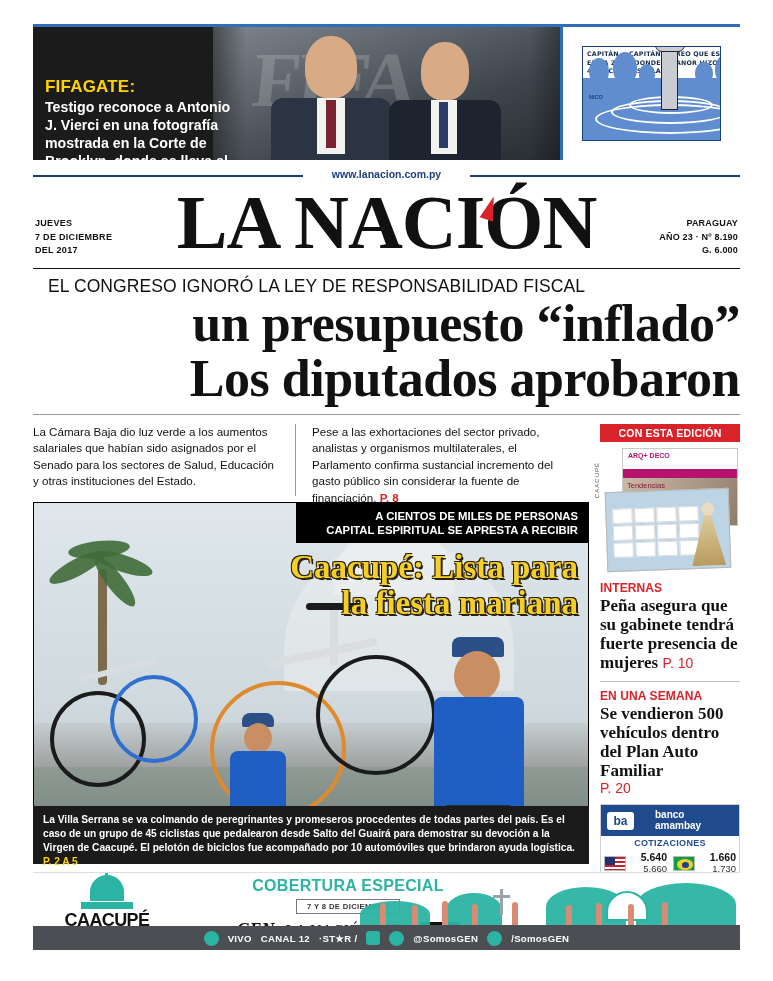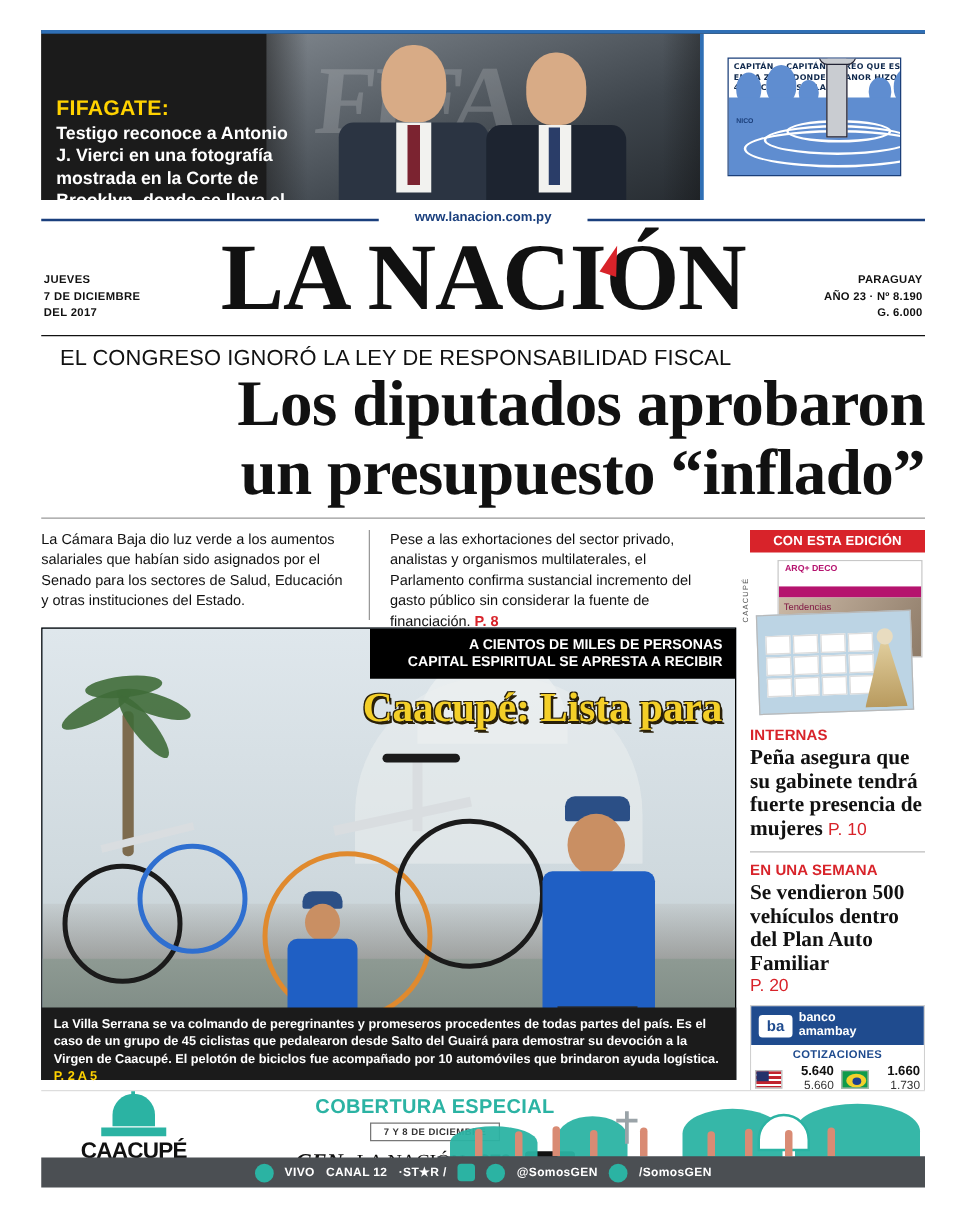--- a/index.html
+++ b/index.html
@@ -159,21 +159,21 @@
     border-radius:50%; background:#e8dcc0; }
 
   .sb-story { padding-top:7px; }
   .sb-kicker { color:#d8232a; font-size:12px; font-weight:bold; letter-spacing:.1px; }
   .sb-title { font-family:"Liberation Serif", serif; font-weight:bold; font-size:17px;
     line-height:1.12; color:#111; margin-top:1px; }
   .sb-divider { height:1px; background:#bdbdbd; margin:9px 0 0; }
   .sb-page { color:#d8232a; font-weight:normal; font-family:"Liberation Sans",sans-serif; font-size:14px; }
 
   .bank { margin-top:8px; border:1px solid #d0d0d0; }
-  .bank-top { background:#1f4b8e; padding:5px 6px; display:flex; align-items:center; gap:5px; }
+  .bank-top { background:#1f4b8e; padding:5px 6px; display:flex; align-items:center; gap:21px; }
   .ba-mark { width:27px; height:18px; background:#fff; border-radius:3px; color:#1f4b8e;
     font-size:12px; font-weight:bold; text-align:center; line-height:18px; }
   .ba-name { color:#fff; font-size:10px; font-weight:bold; line-height:1.05; }
   .cot-head { text-align:center; color:#1f4b8e; font-size:9px; font-weight:bold;
     padding:2px 0; background:#fff; letter-spacing:.3px; }
   .rates { display:grid; grid-template-columns:1fr 1fr; background:#fff; }
   .rate { display:flex; align-items:center; gap:3px; padding:2px 3px; }
   .flag { width:22px; height:15px; flex:0 0 22px; border:.5px solid #bbb; position:relative; overflow:hidden; }
   .f-us { background:repeating-linear-gradient(#c1222e 0 2px,#fff 2px 4px); }
   .f-us::before { content:""; position:absolute; left:0; top:0; width:10px; height:8px; background:#24326b; }
@@ -304,22 +304,22 @@
     <div class="editblk">
       <div>PARAGUAY</div>
       <div>AÑO 23 · Nº 8.190</div>
       <div>G. 6.000</div>
     </div>
   </div>
   <div class="rule" style="top:268px;"></div>
 
   <div class="kicker">EL CONGRESO IGNORÓ LA LEY DE RESPONSABILIDAD FISCAL</div>
   <div class="headline">
+    <div>un presupuesto “inflado”</div>
     <div>Los diputados aprobaron</div>
-    <div>un presupuesto “inflado”</div>
   </div>
   <div class="rule" style="top:414px; background:#999; height:1px;"></div>
 
   <div class="subcols">
     <div class="subcol sc1">La Cámara Baja dio luz verde a los aumentos salariales que habían sido asignados por el Senado para los sectores de Salud, Educación y otras instituciones del Estado.</div>
     <div class="subcol sc2">
       <span>Pese a las exhortaciones del sector privado, analistas y organismos multilaterales, el Parlamento confirma sustancial incremento del gasto público sin considerar la fuente de financiación.</span>
       <span class="red">P. 8</span>
     </div>
   </div>
@@ -367,20 +367,21 @@
       <div class="cy-body" style="left:2px; top:60px; width:90px; height:110px;"></div>
       <div class="cy-legs" style="left:14px; top:168px; width:64px; height:58px;"></div>
     </div>
 
     <div class="photo-kicker">
       <div>A CIENTOS DE MILES DE PERSONAS</div>
       <div>CAPITAL ESPIRITUAL SE APRESTA A RECIBIR</div>
     </div>
     <div class="photo-title">
       <div>Caacupé: Lista para</div>
+      <div>la fiesta mariana</div>
     </div>
   </div>
   <div class="photo-credit" style="position:absolute; left:594px; top:498px;">CAACUPÉ</div>
 
   <div class="photo-caption">
     <span>La Villa Serrana se va colmando de peregrinantes y promeseros procedentes de todas partes del país. Es el caso de un grupo de 45 ciclistas que pedalearon desde Salto del Guairá para demostrar su devoción a la Virgen de Caacupé. El pelotón de biciclos fue acompañado por 10 automóviles que brindaron ayuda logística.</span>
     <span class="cap-p">P. 2 A 5</span>
   </div>
 
   <div class="sidebar">

